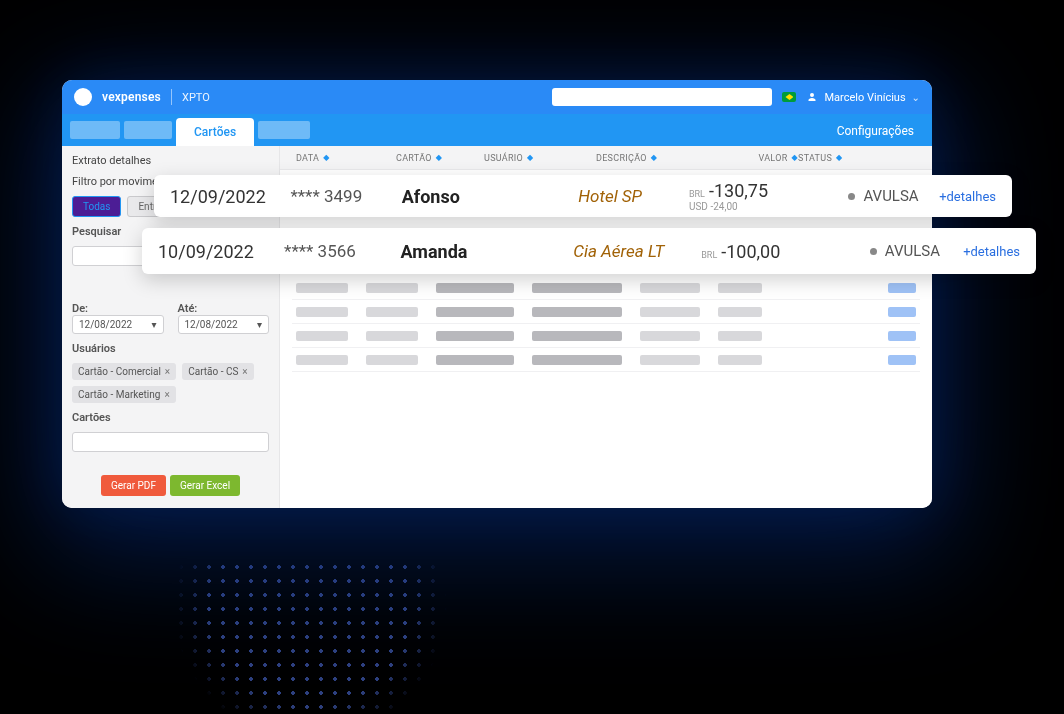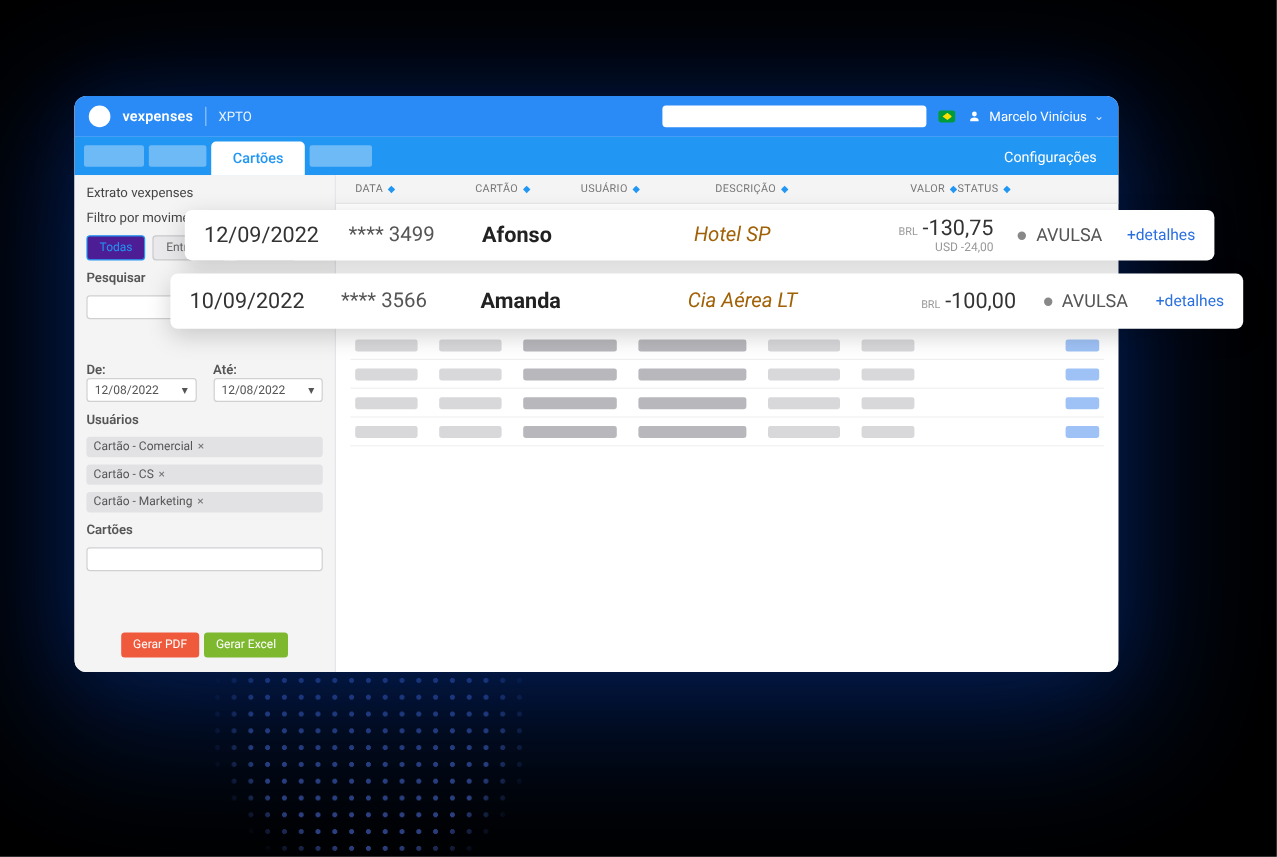--- a/index.html
+++ b/index.html
@@ -1,21 +1,21 @@
 <!DOCTYPE html>
 <html><head>
 <meta charset="utf-8">
 <style>
   * { box-sizing: border-box; margin: 0; padding: 0; font-family: -apple-system, BlinkMacSystemFont, "Segoe UI", Roboto, Arial, sans-serif; }
   body { background: #000; width: 1064px; height: 714px; position: relative; overflow: hidden; }
 
   .window {
     position: absolute;
     left: 62px; top: 80px;
-    width: 870px; height: 480px;
+    width: 870px; height: 428px;
     background: #fff;
     border-radius: 10px;
     overflow: hidden;
     box-shadow: 0 30px 120px 20px rgba(6, 44, 120, 0.55), 0 0 60px rgba(6,44,120,0.35);
   }
 
   .topbar {
     height: 34px;
     background: #2a8af6;
     display: flex; align-items: center;
@@ -75,21 +75,21 @@
   .field-input {
     height:20px; border:1px solid #d0d0d3; border-radius:3px; background:#fff;
   }
   .daterow { display:flex; gap:14px; }
   .datecol { flex:1;margin-top:28px; }
   .date-sel {
     display:flex; align-items:center; gap:6px;
     border:1px solid #d0d0d3; background:#fff; border-radius:3px;
     padding:3px 6px; font-size:10px; color:#555; justify-content:space-between;
   }
-  .chips { display:flex; flex-wrap:wrap; gap:6px;flex-direction:column; }
+  .chips { display:flex; flex-wrap:wrap; gap:6px; }
   .chip {
     background:#e2e2e5; color:#555; font-size:10px;
     padding:3px 6px; border-radius:3px; display:flex; align-items:center; gap:4px;
   }
   .chip .x { font-size:10px; color:#777; }
   .gen-row { display:flex; gap:4px; justify-content:center; margin-top:auto; padding-top:12px;align-items:flex-end;}
   .btn { font-size:10px; color:#fff; padding:5px 10px; border-radius:3px; border:none; }
   .btn-pdf { background:#f05a3c; }
   .btn-xls { background:#7db82f; }
 
@@ -119,21 +119,21 @@
     display:flex; align-items:center;
     padding: 0 16px;
     color:#555;
   }
   .fr1 { left:154px; top:175px; width:858px; height:42px; }
   .fr2 { left:142px; top:228px; width:894px; height:46px; }
   .fr .date { width:130px; font-size:18px; color:#333; }
   .fr .card { width:120px; font-size:17px; color:#555; }
   .fr .user { width:140px; font-size:18px; font-weight:700; color:#222; }
   .fr .desc { width:170px; font-size:17px; color:#a16207; text-align:center;font-style:italic; }
-  .fr .valwrap { width:150px; text-align:right; }
+  .fr .valwrap { width:150px; text-align:left; }
   .fr .val { font-size:18px; color:#333; }
   .fr .cur { font-size:9px; color:#999; margin-right:4px; }
   .fr .sub { font-size:10px; color:#999; }
   .fr .stat { width:120px; font-size:15px; color:#555; display:flex; align-items:center; gap:8px; justify-content:center;}
   .fr .dot { width:7px;height:7px;border-radius:50%;background:#888; }
   .fr .details { color:#2a6fe0; font-size:13px; margin-left:auto; }
 
   
   .dots {
     position:absolute; left:160px; top:560px; width:300px; height:150px;
@@ -177,21 +177,21 @@
     <span class="nav-ghost gh-a"></span>
     <span class="nav-ghost gh-b"></span>
     <span class="nav-tab">Cartões</span>
     <span class="nav-ghost gh-c"></span>
     <span class="nav-spacer"></span>
     <span class="nav-config">Configurações</span>
   </div>
 
   <div class="body">
     <div class="aside">
-      <div class="section-title">Extrato vexpenses</div>
+      <div class="section-title">Extrato detalhes</div>
       <div class="section-title" style="overflow:hidden;white-space:nowrap;">Filtro por movimentação</div>
       <div class="toggle-row">
         <span class="toggle active">Todas</span>
         <span class="toggle">Entradas</span>
         <span class="toggle">Saídas</span>
       </div>
       <h4>Pesquisar</h4>
       <div class="field-input"></div>
       <div class="daterow">
         <div class="datecol">

